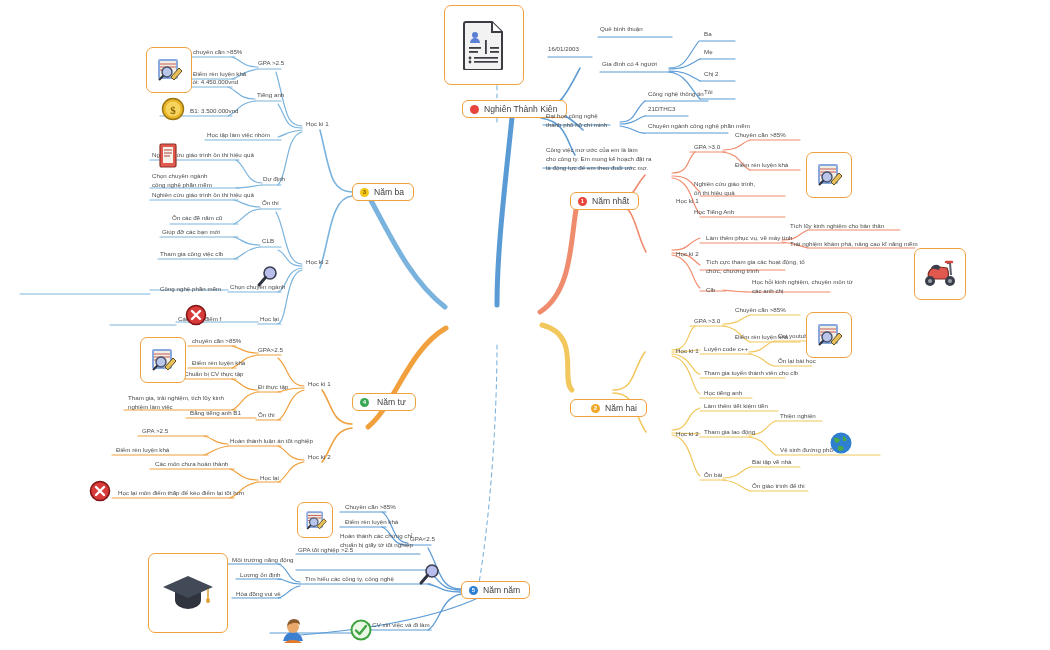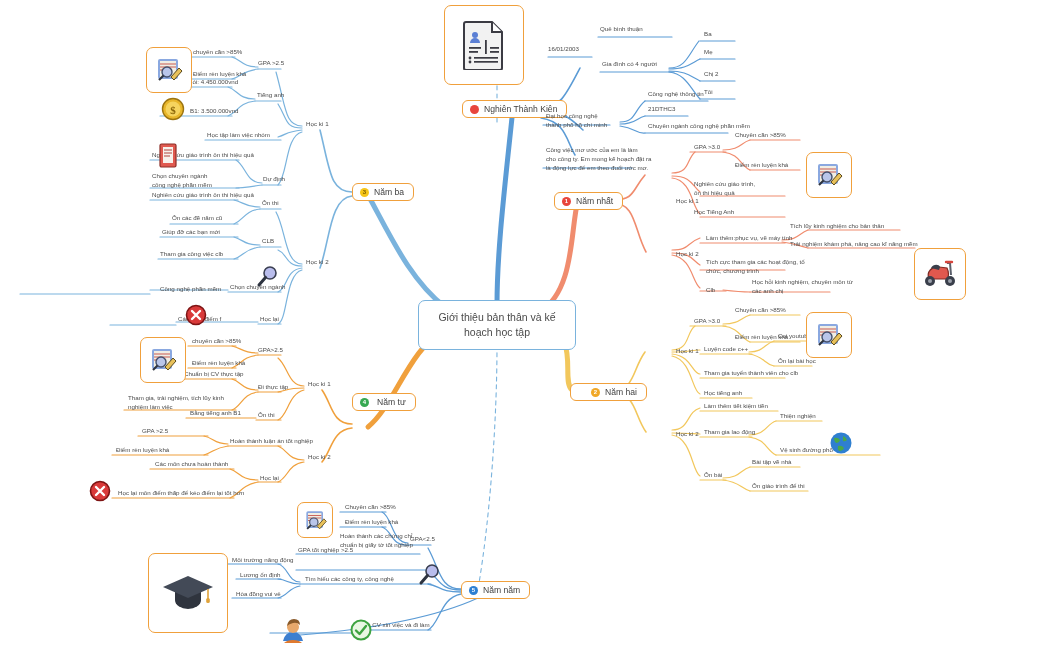--- a/index.html
+++ b/index.html
@@ -248,36 +248,32 @@
       <path d="M300,584 C288,584 288,580 278,579" stroke="#5b9bd5" stroke-width="1.2"></path>
       <path d="M300,586 C288,588 288,596 278,598" stroke="#5b9bd5" stroke-width="1.2"></path>
       <path d="M228,564 L281,564" stroke="#5b9bd5" stroke-width="1.2"></path>
       <path d="M236,579 L281,579" stroke="#5b9bd5" stroke-width="1.2"></path>
       <path d="M232,598 L281,598" stroke="#5b9bd5" stroke-width="1.2"></path>
 
       <path d="M356,633 L270,633" stroke="#5b9bd5" stroke-width="1.2"></path>
     </g>
   </svg>
 
-  <div class="central" style="left:418px;top:300px;width:158px;">
-    <span>Giới thiệu bản thân và kế
-hoạch học tập</span>
-  </div>
 
   <div class="pill" style="left:462px;top:100px;">
     <span class="dot" style="background:#e8453c;"></span>
     <span>Nghiên Thành Kiên</span>
   </div>
 
-  <div class="pill" style="left:554px;top:192px;border-color:#f0a03c;">
+  <div class="pill" style="left:570px;top:192px;border-color:#f0a03c;">
     <span class="dot" style="background:#e8453c;">1</span>
     <span>Năm nhất</span>
   </div>
 
-  <div class="pill" style="left:570px;top:383px;padding-left:20px;">
+  <div class="pill" style="left:570px;top:399px;padding-left:20px;">
     <span class="dot" style="background:#f0a828;">2</span>
     <span>Năm hai</span>
   </div>
 
   <div class="pill" style="left:352px;top:183px;">
     <span class="dot" style="background:#f5c518;color:#7a5c00;">3</span>
     <span>Năm ba</span>
   </div>
 
   <div class="pill" style="left:352px;top:393px;gap:8px;">

